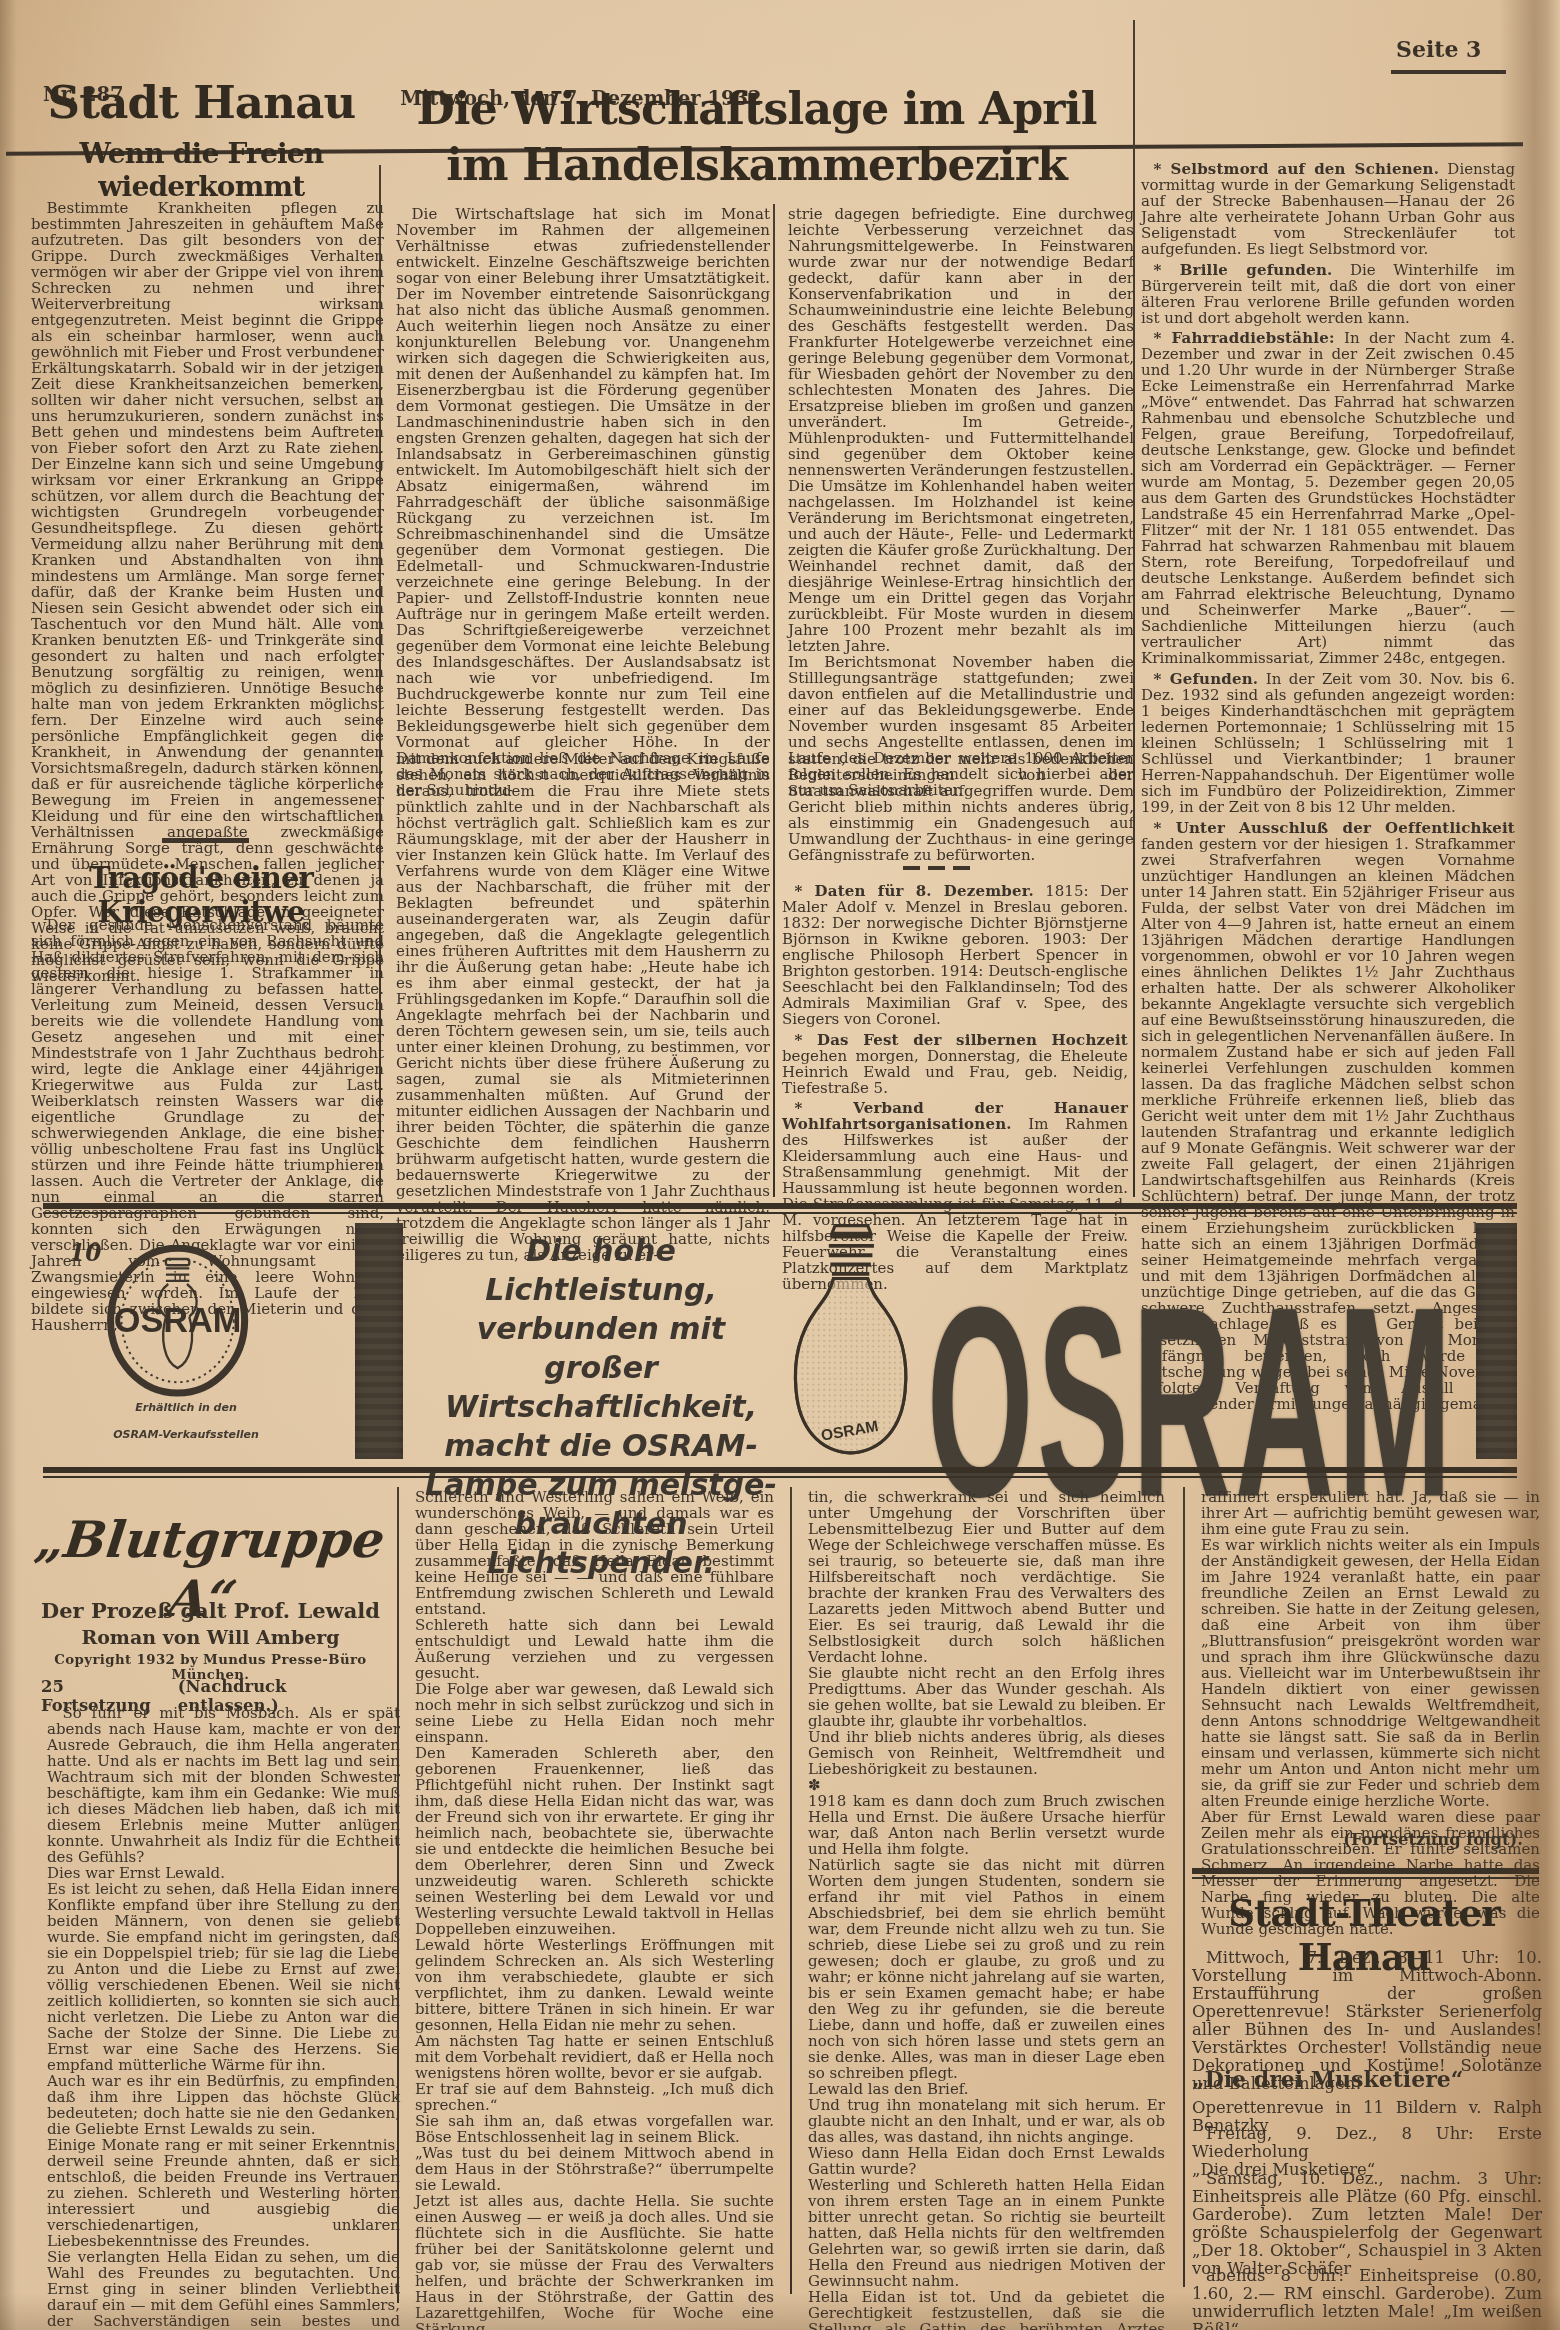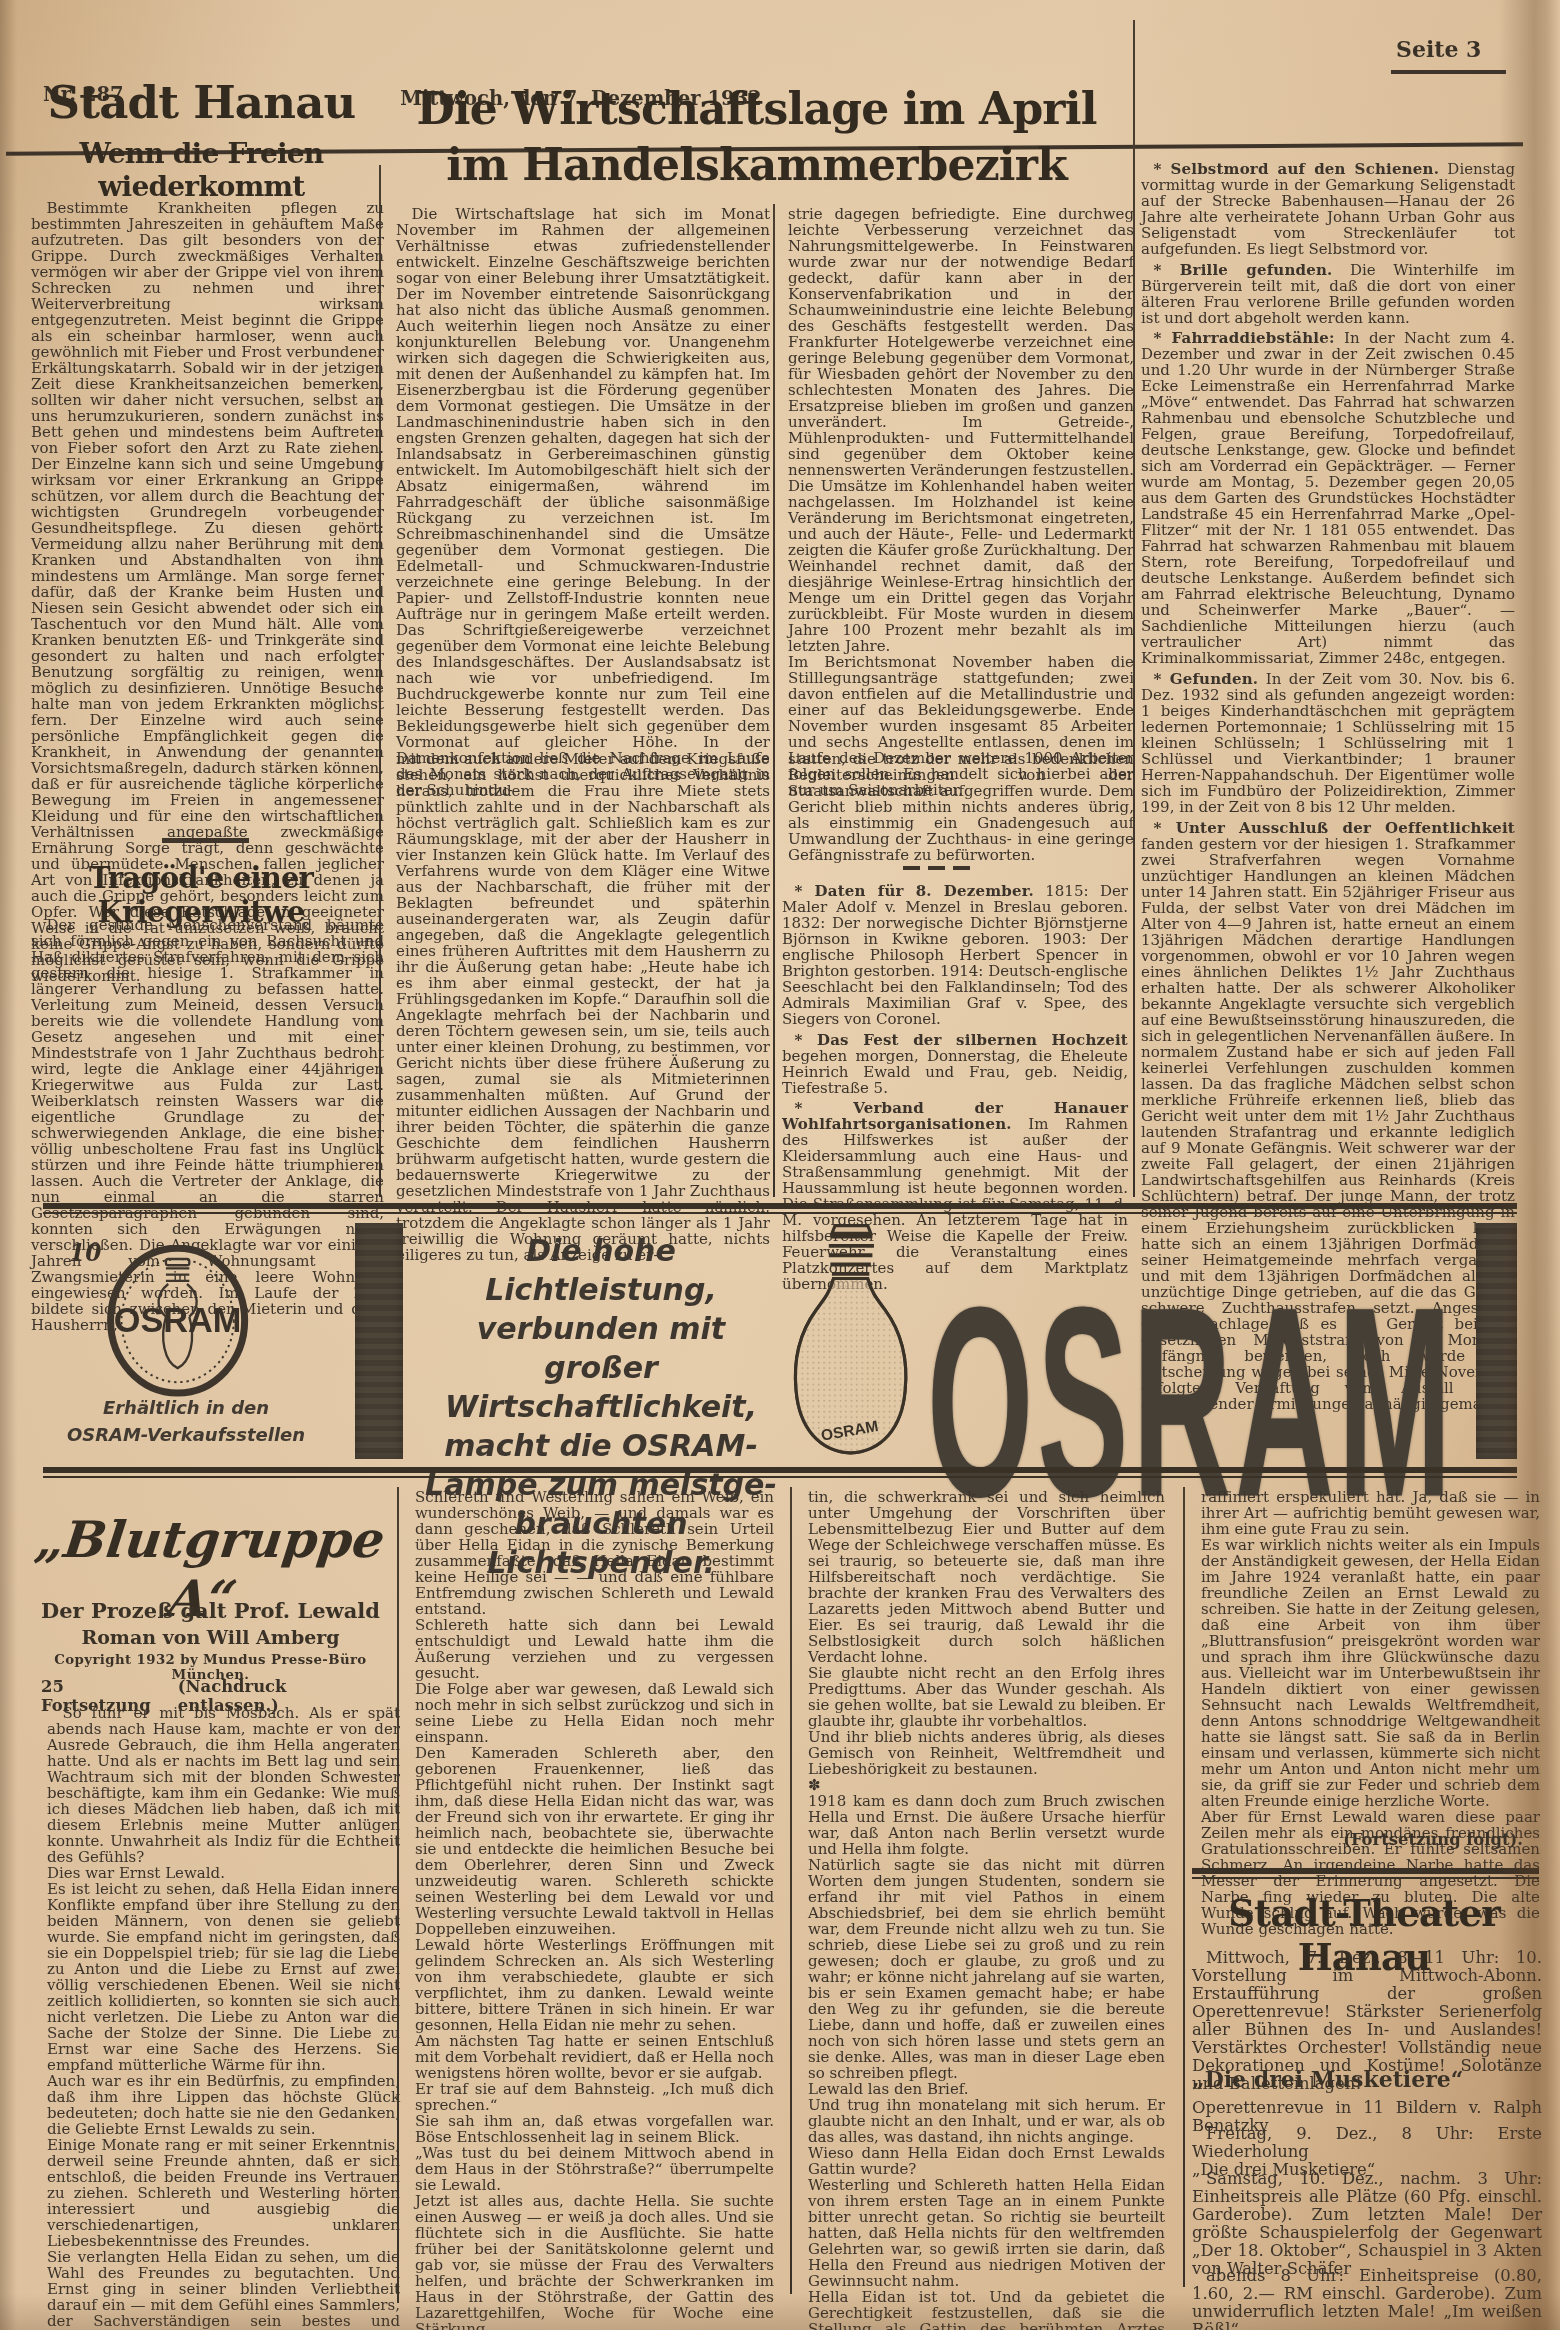--- a/index.html
+++ b/index.html
@@ -24,21 +24,21 @@
   .headline{font-weight:bold;color:#332a20;letter-spacing:-0.8px;}
   .item{margin:0 0 4.7px 0;text-indent:12.5px;}
   .item b{letter-spacing:0.2px;}
   .theater-text{font-size:16.4px;line-height:18px;text-align:justify;white-space:pre-line;color:#3c332a;}
   .script-title{font-style:italic;font-weight:bold;font-size:50px;color:#362d23;transform:skewX(-7deg);}
   .ad-copy{font-family:"DejaVu Sans",sans-serif;font-style:italic;font-weight:bold;
     font-size:30px;line-height:39px;text-align:center;white-space:pre-line;color:#3e372f;}
   .ad-bar{position:absolute;background:repeating-linear-gradient(0deg,#4e4539 0 5.5px,#443b31 5.5px 11px);box-shadow:inset 0 0 11px rgba(0,0,0,.25);}
   .big-osram{font-family:"Liberation Sans",sans-serif;font-weight:bold;font-size:134px;letter-spacing:3.9px;
     transform:scaleY(2.02) scaleX(1.02);transform-origin:top left;color:#463f36;text-shadow:0 0 1.6px rgba(60,50,40,.6);}
-  .avail{font-family:"DejaVu Sans",sans-serif;font-style:italic;font-weight:bold;font-size:18px;line-height:26.5px;
+  .avail{font-family:"DejaVu Sans",sans-serif;font-style:italic;font-weight:bold;font-size:11px;line-height:26.5px;
     text-align:center;white-space:pre-line;color:#433b31;}
   .dash-rule{position:absolute;height:3.9px;background:repeating-linear-gradient(90deg,#3e342a 0 17px,transparent 17px 25px);}
 </style>
 </head>
 <body>
 
 <div class="page">
   <div class="edge-left"></div>
 
   <div class="abs bold" style="left:43px;top:83px;font-size:19.5px;">Nr. 287</div>

